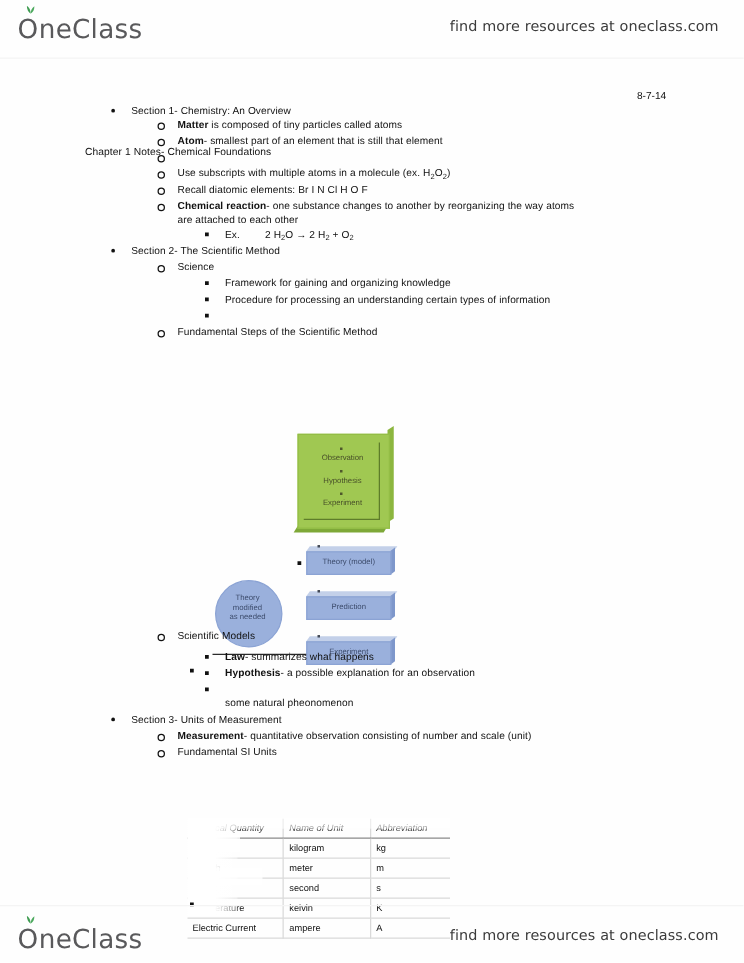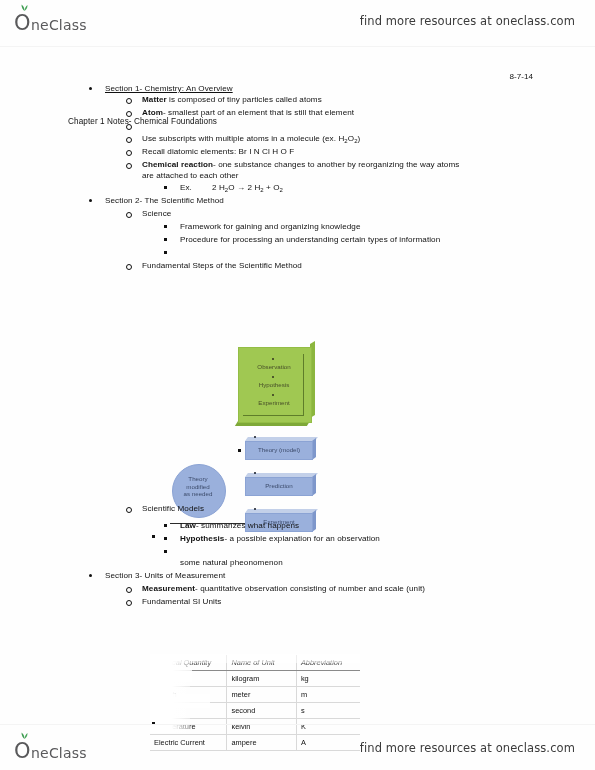--- a/index.html
+++ b/index.html
@@ -54,21 +54,21 @@
     font-size: 21px;
     color: #59595b;
   }
   .logo .sprout {
     position: absolute;
     left: 6px;
     top: -7px;
     width: 9px;
     height: 7px;
   }
-  .logo .rest { font-size: 14px; color: #59595b; }
+  .logo .rest { font-size: 21px; color: #59595b; }
 
   .promo {
     position: absolute;
     right: 20px;
     font-family: "DejaVu Sans", sans-serif;
     font-size: 11.5px;
     color: #3b3b3b;
     letter-spacing: .1px;
   }
 
@@ -309,21 +309,21 @@
     </div>
     <div class="promo" style="top:14px">find more resources at oneclass.com</div>
   </div>
 
   <div class="note">
 
     <div class="line title-line" style="left:68px; top:26px;margin-top:44px;">Chapter 1 Notes- Chemical Foundations</div>
     <div class="date" style="top:26px;">8-7-14</div>
 
     <div class="bullet bul-disc" style="left:89px; top:41px;"></div>
-    <div class="line" style="left:105px; top:37px;text-decoration:underline;">Section 1- Chemistry: An Overview</div>
+    <div class="line" style="left:105px; top:37px;">Section 1- Chemistry: An Overview</div>
 
     <div class="bullet bul-circ" style="left:126px; top:52px;"></div>
     <div class="line" style="left:142px; top:48px;"><b>Matter</b><span> is composed of tiny particles called atoms</span></div>
 
     <div class="bullet bul-circ" style="left:126px; top:65px;"></div>
     <div class="line" style="left:142px; top:61px;"><b>Atom</b><span>- smallest part of an element that is still that element</span></div>
 
     <div class="bullet bul-circ" style="left:126px; top:78px;"></div>
 
     <div class="bullet bul-circ" style="left:126px; top:91px;"></div>

